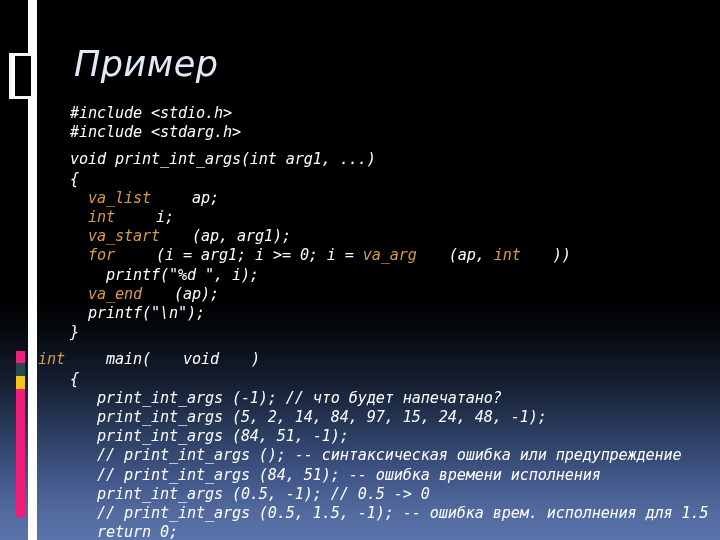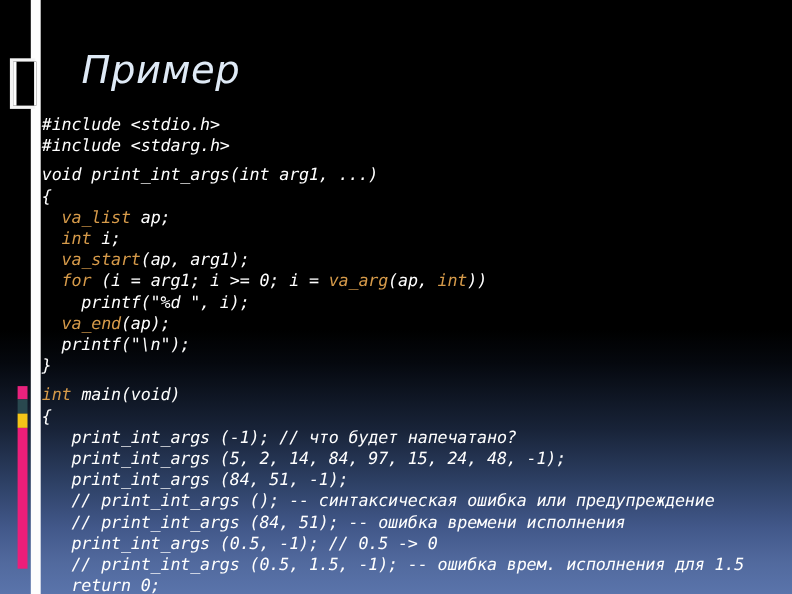--- a/index.html
+++ b/index.html
@@ -96,21 +96,21 @@
   }
   .code-line {
     white-space: pre;
     min-height: 19.2px;
   }
   .code-line.gap {
     height: 8px;
     min-height: 8px;
   }
   .kw { color: #d79b4a; }
-  .plain { color: #ffffff; }
+  .plain { color: #ffffff; padding-left: 32px; }
 </style>
 </head>
 <body>
 
 <div id="slide">
 
   <div id="left-rail"></div>
   <div id="rail-black-block-outer"></div>
   <div id="rail-black-block"></div>
 

